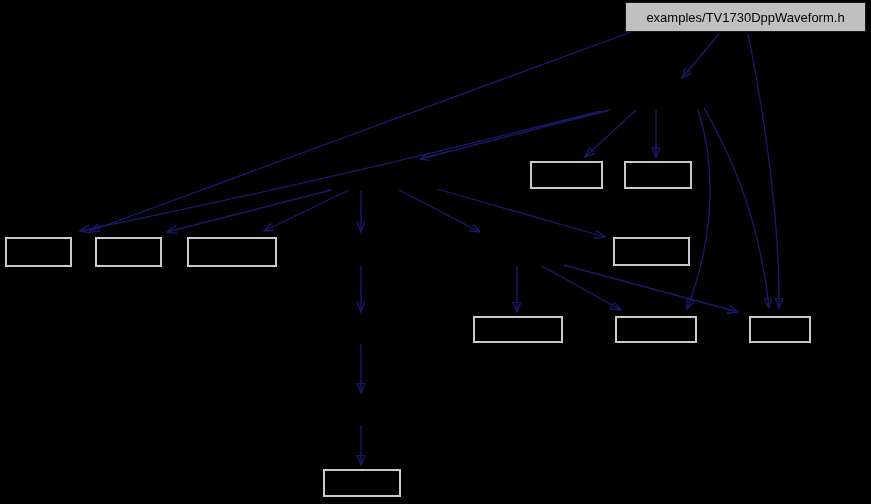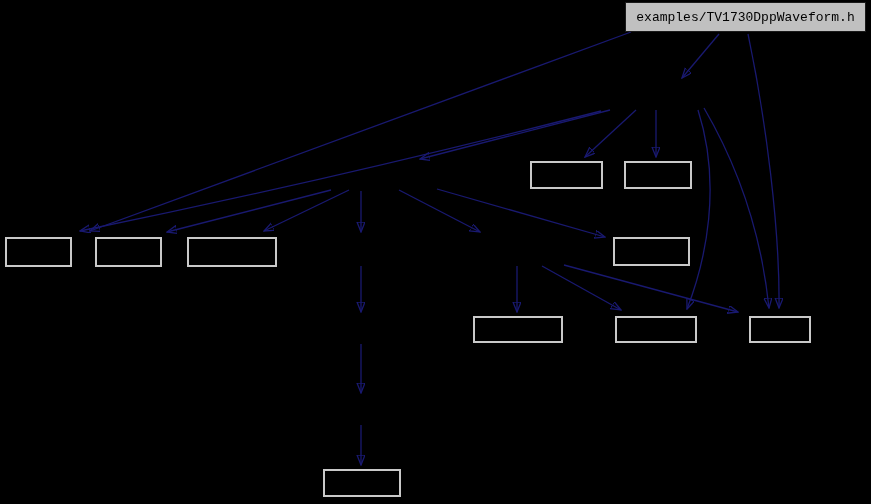--- a/index.html
+++ b/index.html
@@ -2,21 +2,21 @@
 <html style="--bg: #000000; --edge: #191970; --border: #c9c9c9; --title-fill: #c0c0c0; --title-border: #1a1a1a; --title-text: #000000;"><head>
 <meta charset="utf-8">
 <style>
   :root{
     --bg:#000000; --edge:#191970; --border:#c9c9c9;
     --title-fill:#c0c0c0; --title-border:#1a1a1a; --title-text:#000000;
   }
   html,body{margin:0;padding:0;background:var(--bg);}
   #canvas{
     position:relative;width:871px;height:504px;background:var(--bg);
-    overflow:hidden;font-family:Liberation Mono, monospace;
+    overflow:hidden;font-family:Liberation Sans, sans-serif;
   }
   #edges-svg{position:absolute;left:0;top:0;width:871px;height:504px;}
   #edges-svg path{fill:none;stroke:var(--edge);stroke-width:1.3px;}
   .arrowhead{fill:var(--edge);stroke:none;}
   .node{
     position:absolute;box-sizing:border-box;background:var(--bg);
     border:2px solid var(--border);
   }
   .hidden-node{border:none;background:transparent;}
   #title-node{

